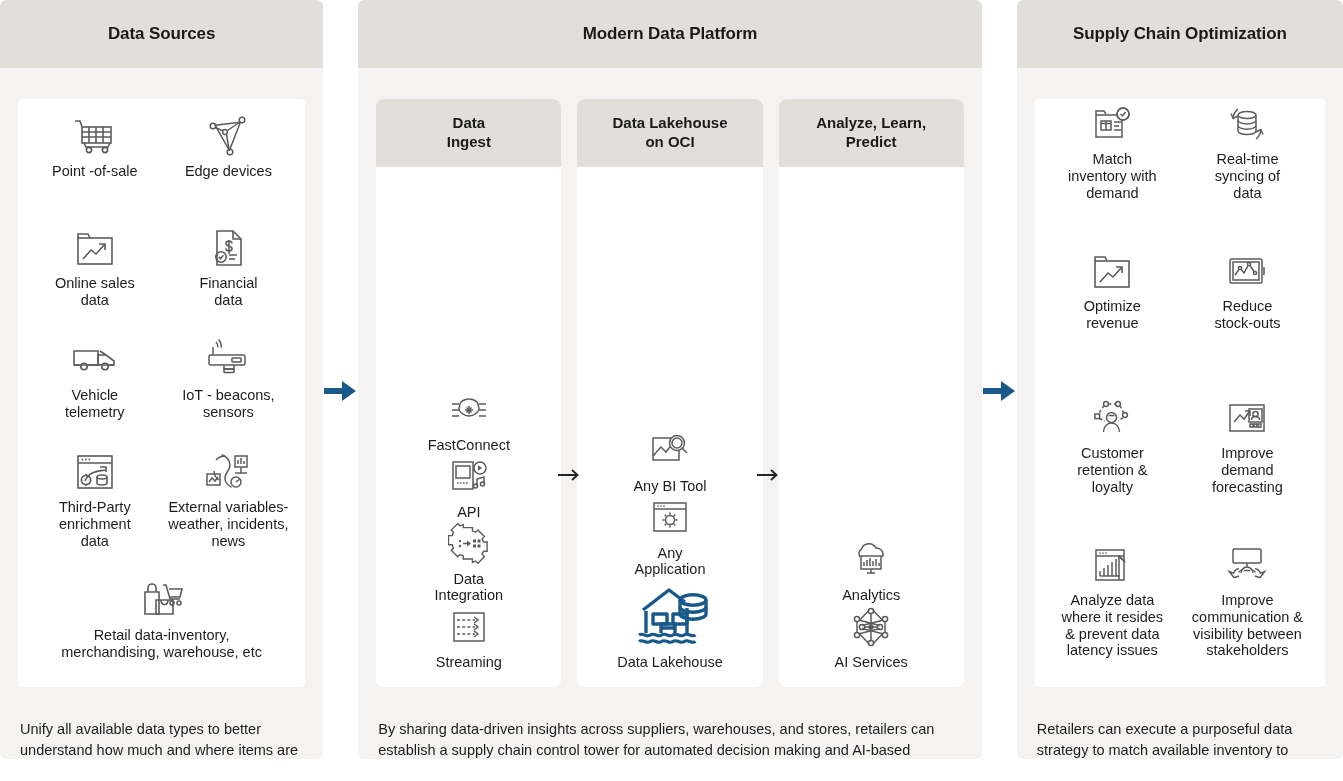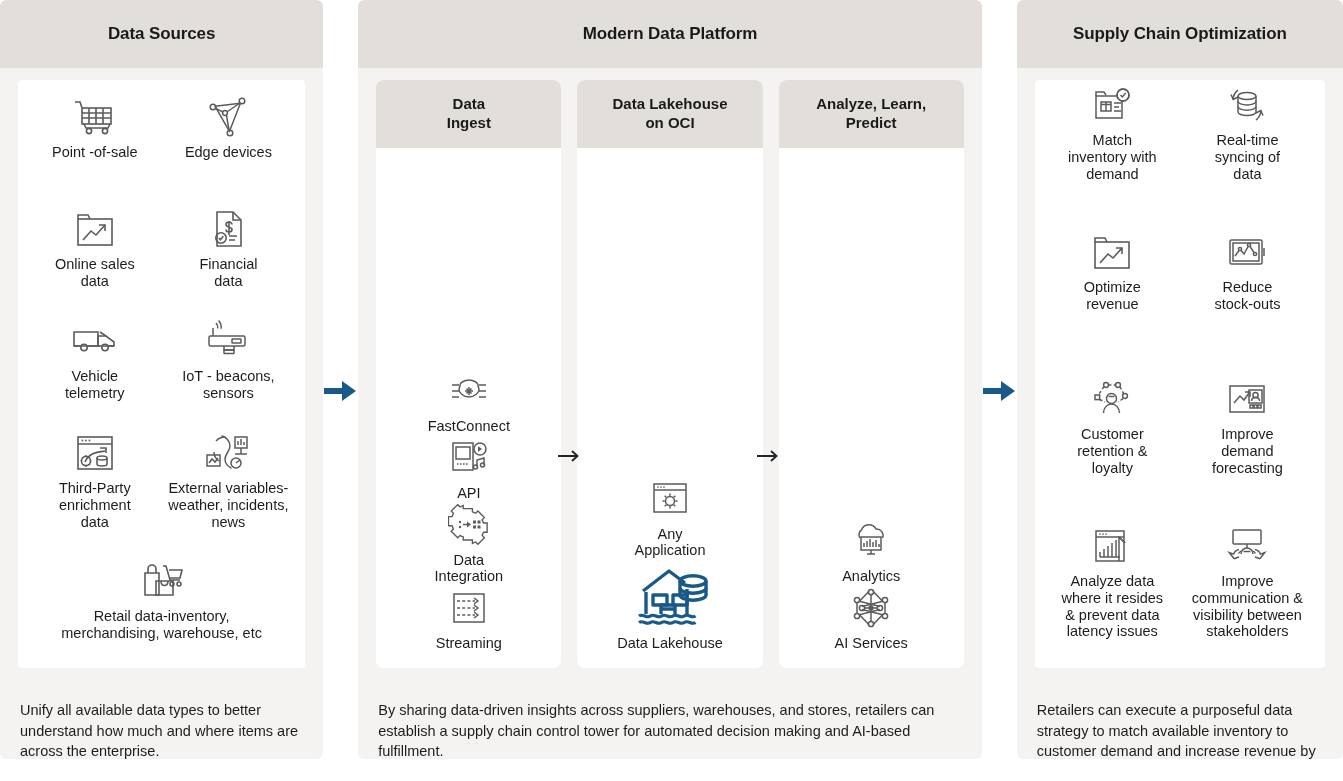--- a/index.html
+++ b/index.html
@@ -47,20 +47,21 @@
     font-weight: bold;
     color: #1a1a1a;
     letter-spacing: -0.1px;
   }
 
   .panel-body {
     flex: 1 1 auto;
     padding: 12px 18px 0 18px;
     display: flex;
     flex-direction: column;
+    margin-top: 19px;
   }
 
   
   .card {
     background: #ffffff;
     border-radius: 4px;
     flex: 0 0 auto;
   }
 
   .card-sources {
@@ -423,20 +424,32 @@
           </div>
         </div>
 
         <div class="subcol">
           <div class="subcol-head">
             <span class="t">Data Lakehouse
 on OCI</span>
           </div>
           <div class="subcol-body">
 
+            <div class="icell">
+              <div class="iart">
+                <svg width="44" height="38" viewBox="0 0 44 38" fill="none" stroke="#5b5b5b" stroke-width="1.5">
+                  <path d="M5 6h26v22H5z"></path>
+                  <path d="M5 24l8-9 5 5 7-9 6 7"></path>
+                  <circle cx="29" cy="11" r="7.5" fill="#ffffff"></circle>
+                  <circle cx="29" cy="11" r="5"></circle>
+                  <path d="M33.6 15.6 39 21"></path>
+                </svg>
+              </div>
+              <div class="ilabel">Any BI Tool</div>
+            </div>
 
             <div class="icell">
               <div class="iart">
                 <svg width="42" height="38" viewBox="0 0 42 38" fill="none" stroke="#5b5b5b" stroke-width="1.5">
                   <rect x="5" y="4" width="32" height="28"></rect>
                   <path d="M5 10h32"></path>
                   <circle cx="9" cy="7" r="0.85" fill="#5b5b5b" stroke="none"></circle>
                   <circle cx="12" cy="7" r="0.85" fill="#5b5b5b" stroke="none"></circle>
                   <circle cx="15" cy="7" r="0.85" fill="#5b5b5b" stroke="none"></circle>
                   <circle cx="21" cy="21" r="4.5"></circle>

